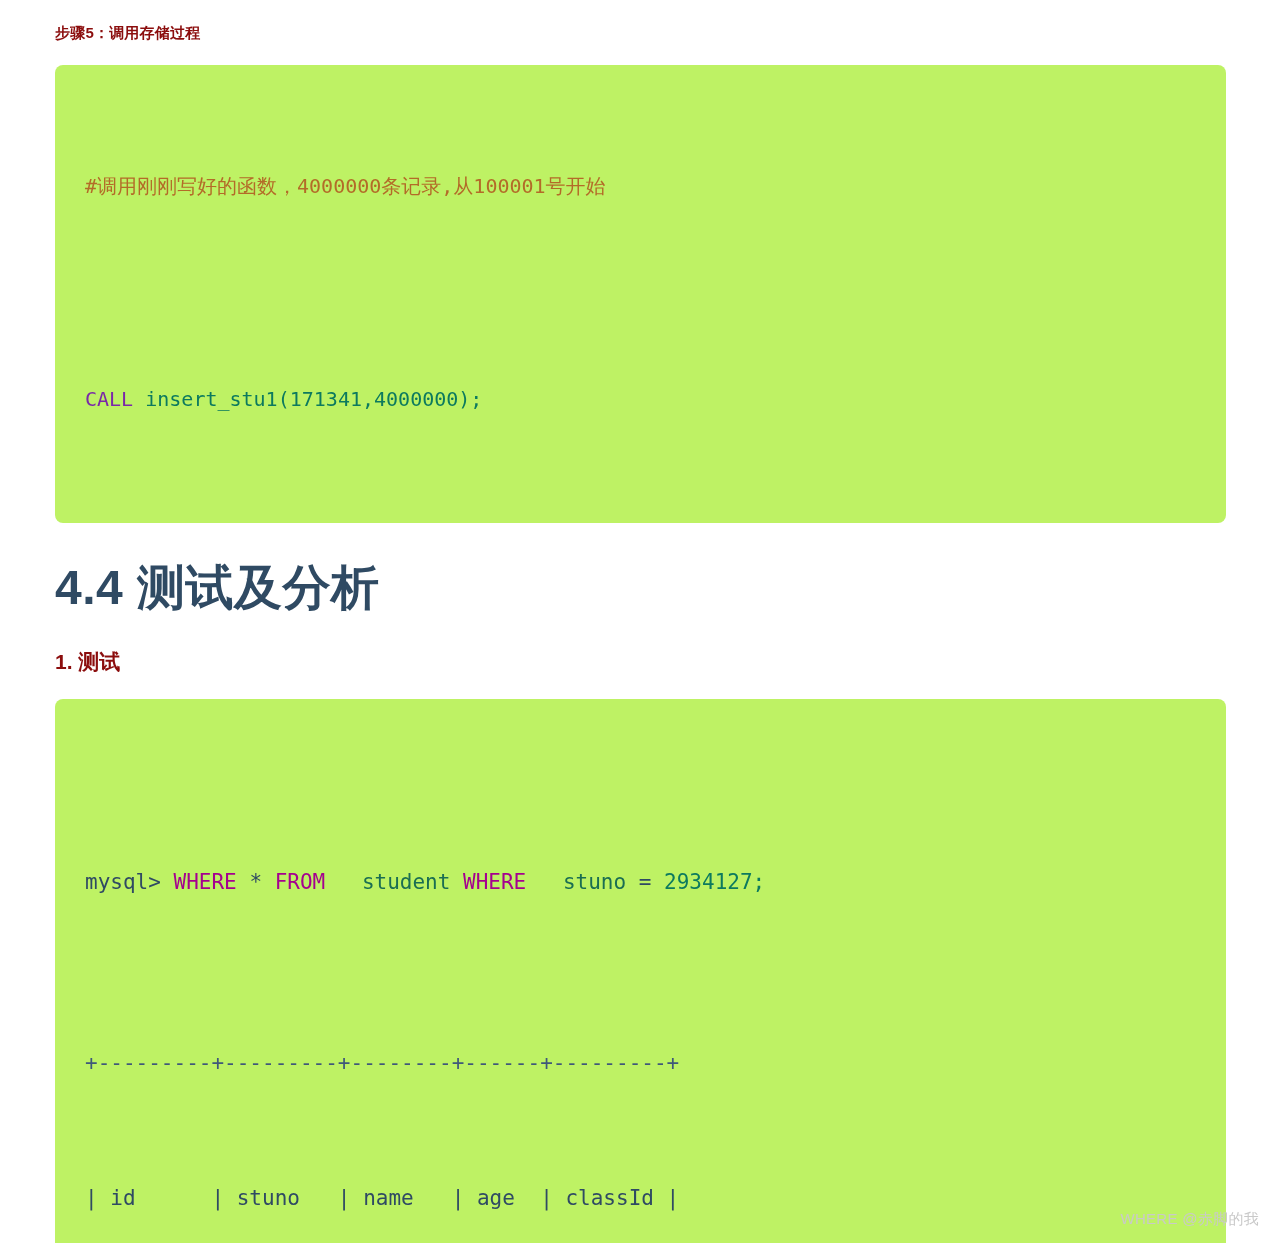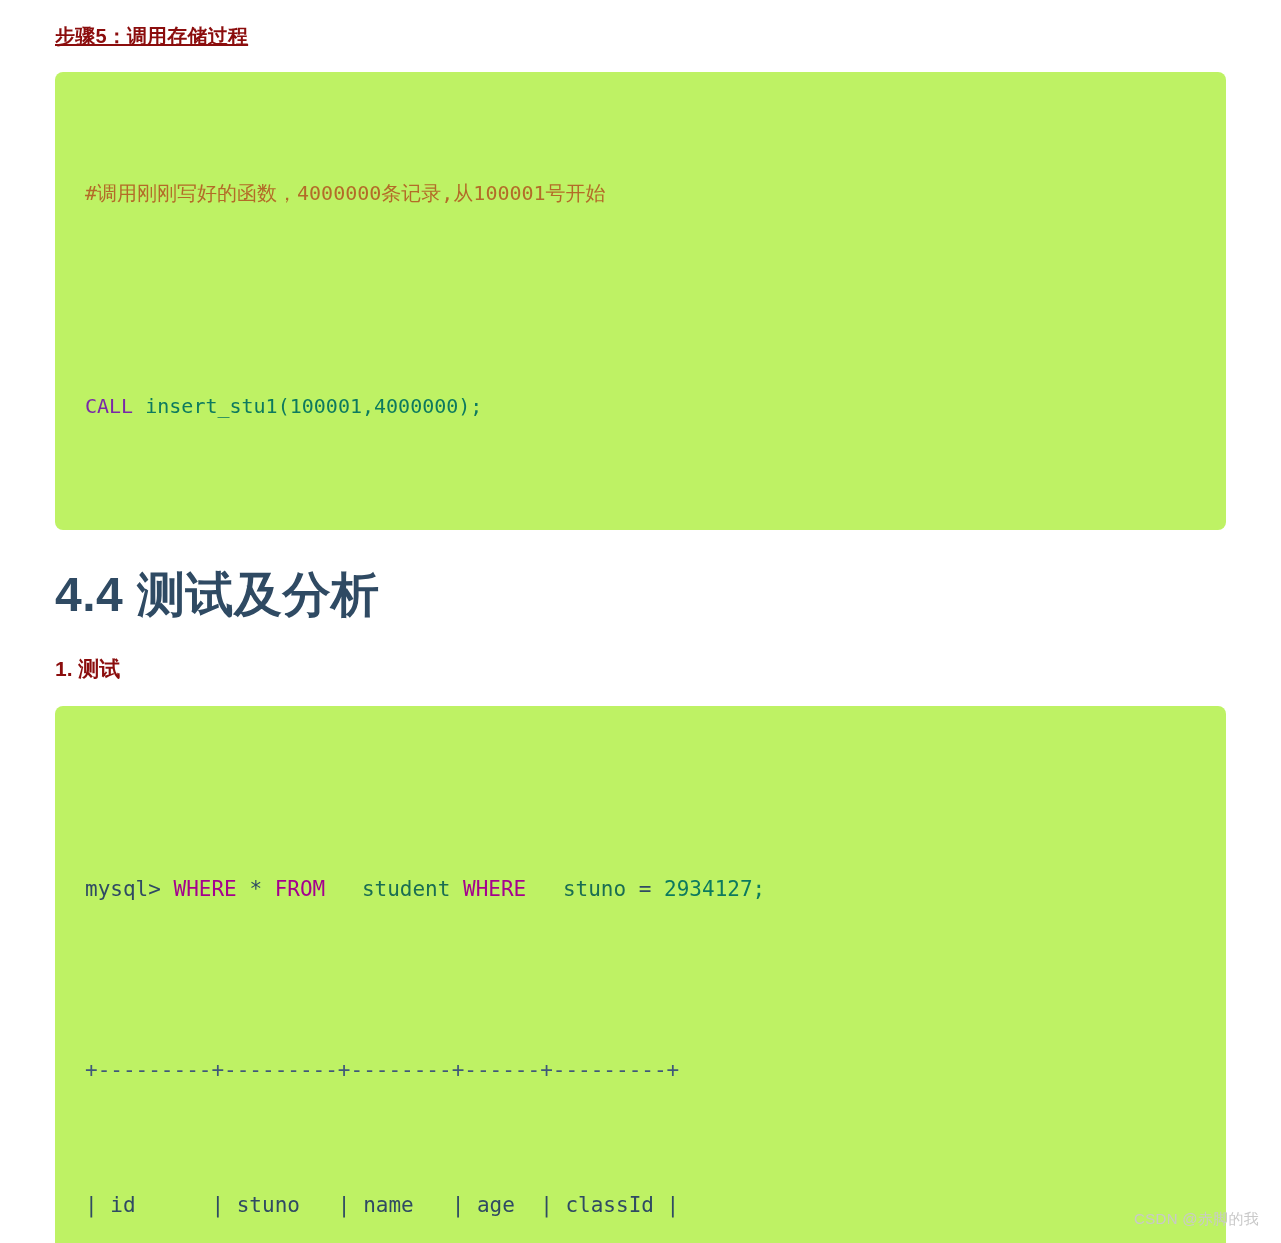--- a/index.html
+++ b/index.html
@@ -16,27 +16,26 @@
     position: relative;
   }
 
   .page {
     padding: 0 55px;
     box-sizing: border-box;
   }
 
   
   .step-heading {
-    font-size: 20px;
+    font-size: 15px;
     font-weight: bold;
     color: #8b0d0d;
     margin: 22px 0 0 0;
     letter-spacing: 0.2px;
     line-height: 1.4;
-    text-decoration: underline;
   }
 
   .h2-heading {
     font-size: 48px;
     font-weight: bold;
     color: #2f4a63;
     margin: 34px 0 0 0;
     line-height: 1.3;
     letter-spacing: 0.5px;
   }
@@ -102,21 +101,21 @@
 </head>
 <body>
 
 <div class="page">
 
   <h3 class="step-heading">步骤5：调用存储过程</h3>
 
   <div class="code-block">
     <div class="code-line"><span class="tok-comment">#调用刚刚写好的函数，4000000条记录,从100001号开始</span></div>
     <div class="code-line blank"></div>
-    <div class="code-line"><span class="tok-keyword">CALL</span><span class="tok-fn"> insert_stu1</span><span class="tok-punct">(</span><span class="tok-num">100001</span><span class="tok-punct">,</span><span class="tok-num">4000000</span><span class="tok-punct">)</span><span class="tok-punct">;</span></div>
+    <div class="code-line"><span class="tok-keyword">CALL</span><span class="tok-fn"> insert_stu1</span><span class="tok-punct">(</span><span class="tok-num">171341</span><span class="tok-punct">,</span><span class="tok-num">4000000</span><span class="tok-punct">)</span><span class="tok-punct">;</span></div>
   </div>
 
   <h2 class="h2-heading">4.4 测试及分析</h2>
 
   <h3 class="h3-heading">1. 测试</h3>
 
   <div class="code-block tall">
 
     <div class="code-line"><span class="tok-prompt">mysql&gt; </span><span class="tok-kw2">WHERE</span><span class="tok-plain"> * </span><span class="tok-kw2">FROM</span><span class="tok-ident"> student </span><span class="tok-kw2">WHERE</span><span class="tok-ident"> stuno </span><span class="tok-plain">= </span><span class="tok-num">2934127</span><span class="tok-semi">;</span></div>
 
@@ -140,13 +139,13 @@
     
     
     
 
     
 
   </div>
 
 </div>
 
-<div class="watermark">CSDN @赤脚的我</div>
+<div class="watermark">WHERE @赤脚的我</div>
 
 </body></html>

